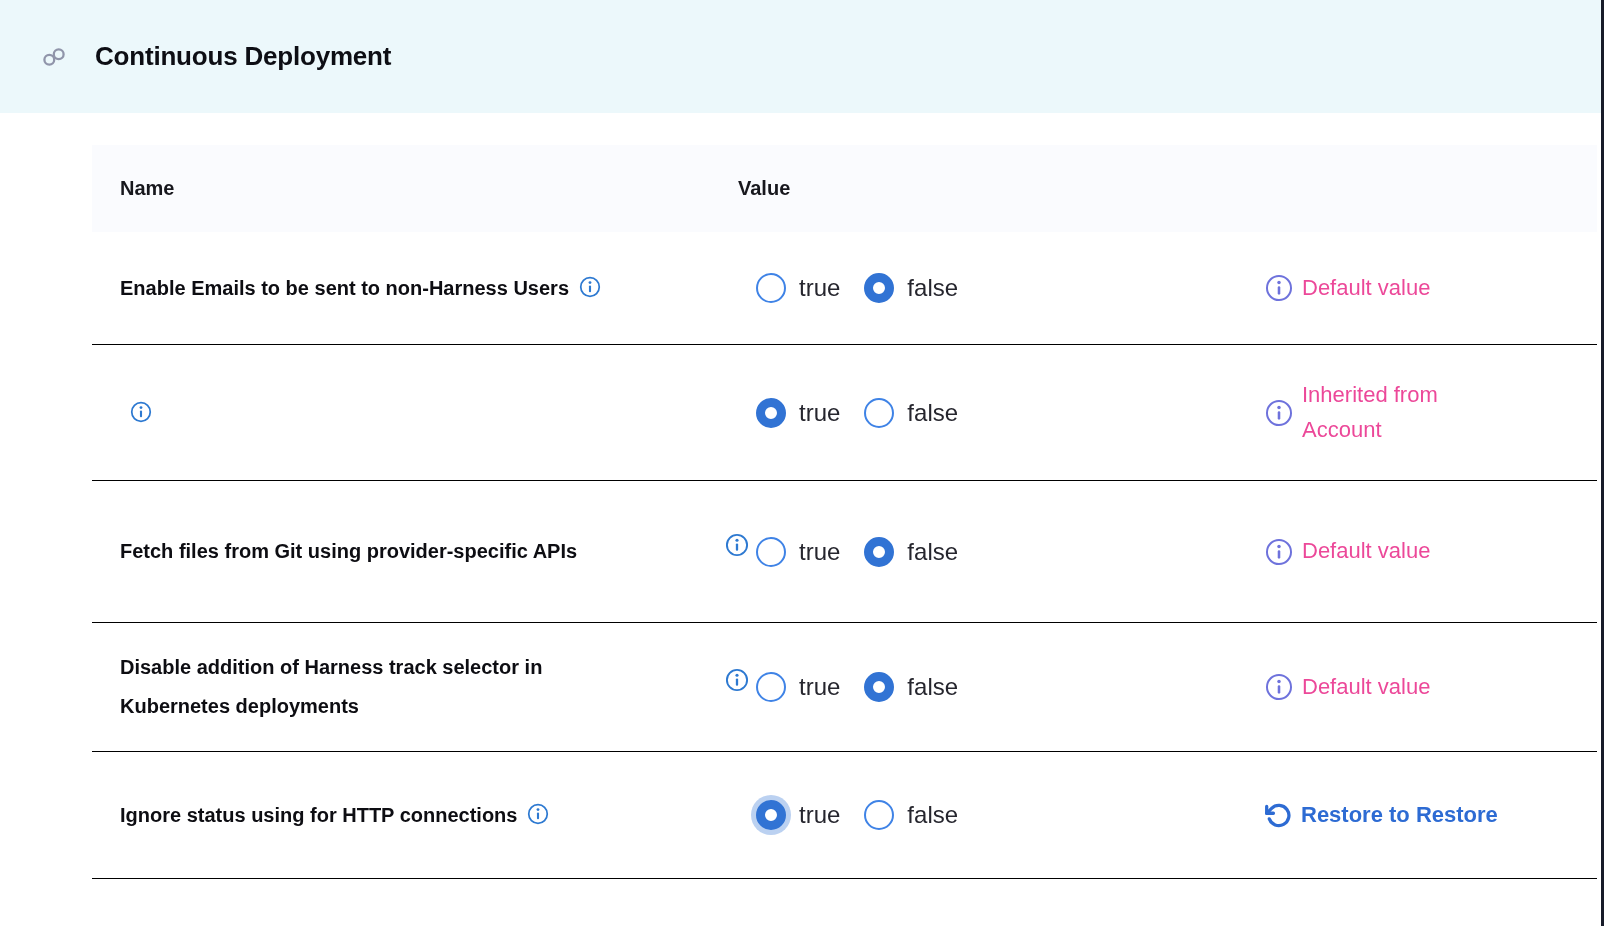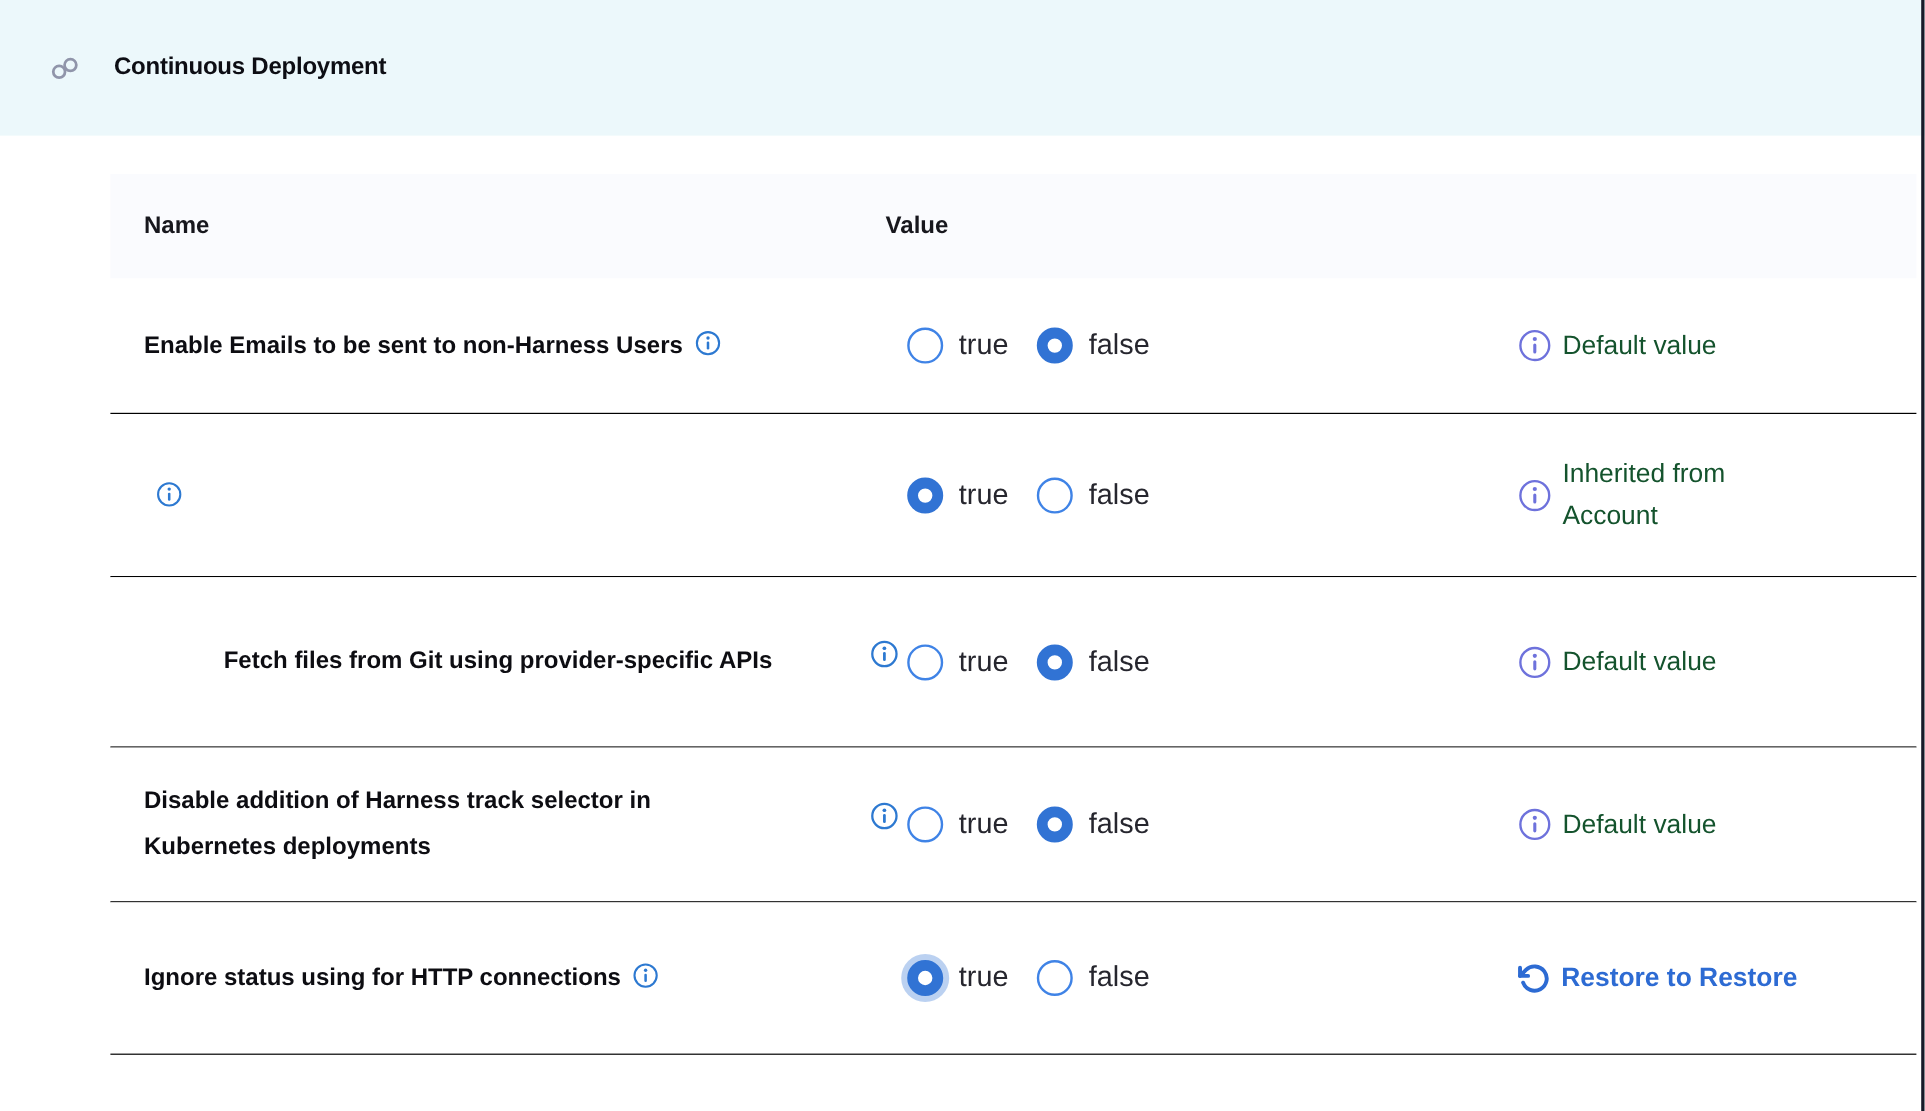--- a/index.html
+++ b/index.html
@@ -4,35 +4,35 @@
 <style>
   * { margin:0; padding:0; box-sizing:border-box; }
   html,body { background:#ffffff; }
   body { font-family:"Liberation Sans","DejaVu Sans",sans-serif; }
   .screen { position:relative; width:1604px; height:926px; background:#ffffff; overflow:hidden; }
 
   
   .band { height:113px; background:#ecf8fb; display:flex; align-items:center; padding-left:42px; }
   .link-ic { width:24px; height:24px; color:#9095aa; margin-right:29px; flex:none; }
   .link-ic svg { display:block; width:100%; height:100%; }
-  .band h1 { font-size:20px; font-weight:700; color:#0d0e14; letter-spacing:-0.2px; }
+  .band h1 { font-size:26px; font-weight:700; color:#0d0e14; letter-spacing:-0.2px; }
 
   
   .content { margin:32px 0 4px 92px; width:1505px; }
   .thead { height:87px; background:#fafbfe; display:flex; align-items:center; }
   .th { font-size:20px; font-weight:700; color:#17171d; }
   .cell-name { width:618px; padding-left:28px; flex:none; }
   .cell-value { width:545px; flex:none; }
   .thead .cell-value { padding-left:28px; }
   .cell-status { flex:1; }
 
   .row { display:flex; align-items:center; border-bottom:1px solid #000000; background:#ffffff; }
   #rows .row:nth-child(1) { height:113px; }
   #rows .row:nth-child(2) { height:136px; }
-  #rows .row:nth-child(3) { height:142px;text-align:center; }
+  #rows .row:nth-child(3) { height:142px; }
   #rows .row:nth-child(4) { height:129px;justify-content:flex-end; }
   #rows .row:nth-child(5) { height:127px; }
 
   .label { font-size:20px; font-weight:700; color:#0d0d12; line-height:39px; }
   .row.nowrap .label { white-space:nowrap; }
   .row.wrap .label { display:inline-block; max-width:528px; }
   .label-info { display:inline-flex; width:22px; height:22px; color:#2d79d1; margin-left:10px; vertical-align:-3px; }
   .label-info svg, .value-info svg, .status-ic svg, .restore-ic svg { display:block; width:100%; height:100%; }
 
   .row .cell-value { display:flex; align-items:center; padding-left:15px; }
@@ -41,21 +41,21 @@
 
   .radio { width:30px; height:30px; border-radius:50%; border:2.5px solid #3f83e6; background:#fff; flex:none; cursor:pointer; }
   .radio.checked { border:9.5px solid #3173d4; }
   .radio.focused { box-shadow:0 0 0 5px rgba(49,115,212,0.33); }
   .radio-label { font-size:24px; color:#26262e; margin-left:13px; cursor:pointer; }
   .radio-label.first { margin-right:24px; }
 
   .row .cell-status { display:flex; align-items:center; padding-left:10px; padding-right:8px; }
   .status-ic { width:28px; height:28px; color:#6e72dc; flex:none; }
   .restore-ic { width:27px; height:27px; color:#2d6bd3; flex:none; }
-  .status-label { font-size:22px; color:#14532d; margin-left:9px; line-height:1.55; max-width:215px; cursor:pointer; }
+  .status-label { font-size:22px; color:#ec4899; margin-left:9px; line-height:1.55; max-width:215px; cursor:pointer; }
   .status-label.restore { color:#2d6bd3; font-weight:700; white-space:nowrap; max-width:none; }
 
   .right-edge { position:absolute; right:0; top:0; width:3px; height:100%; background:#171b29; }
 </style>
 </head>
 <body>
 
 <div class="screen">
 
   <header class="band">

